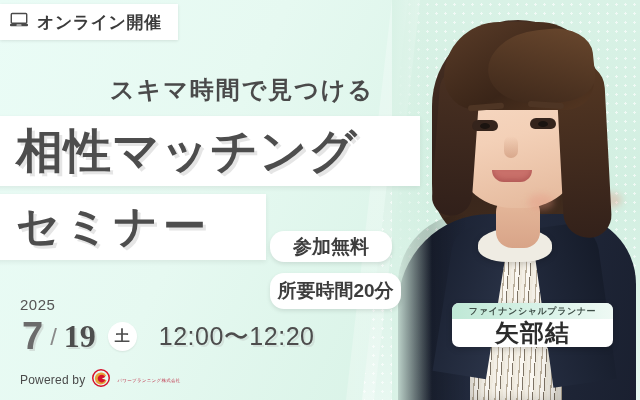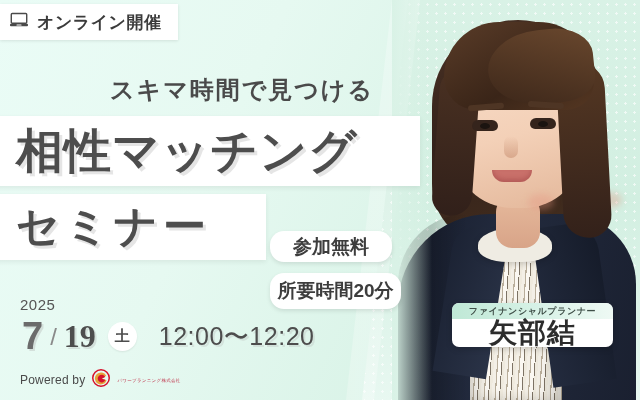--- a/index.html
+++ b/index.html
@@ -423,21 +423,21 @@
     font-size: 9px;
     font-weight: 700;
     color: #3f4f48;
     letter-spacing: .6px;
   }
   .name-card .person-name {
     height: 28px;
     display: flex;
     align-items: center;
     justify-content: center;
-    font-size: 28px;
+    font-size: 24px;
     font-weight: 700;
     color: #2c2c2c;
     letter-spacing: 1px;
   }
 
   
   .footer {
     position: absolute;
     left: 20px;
     bottom: 9px;

